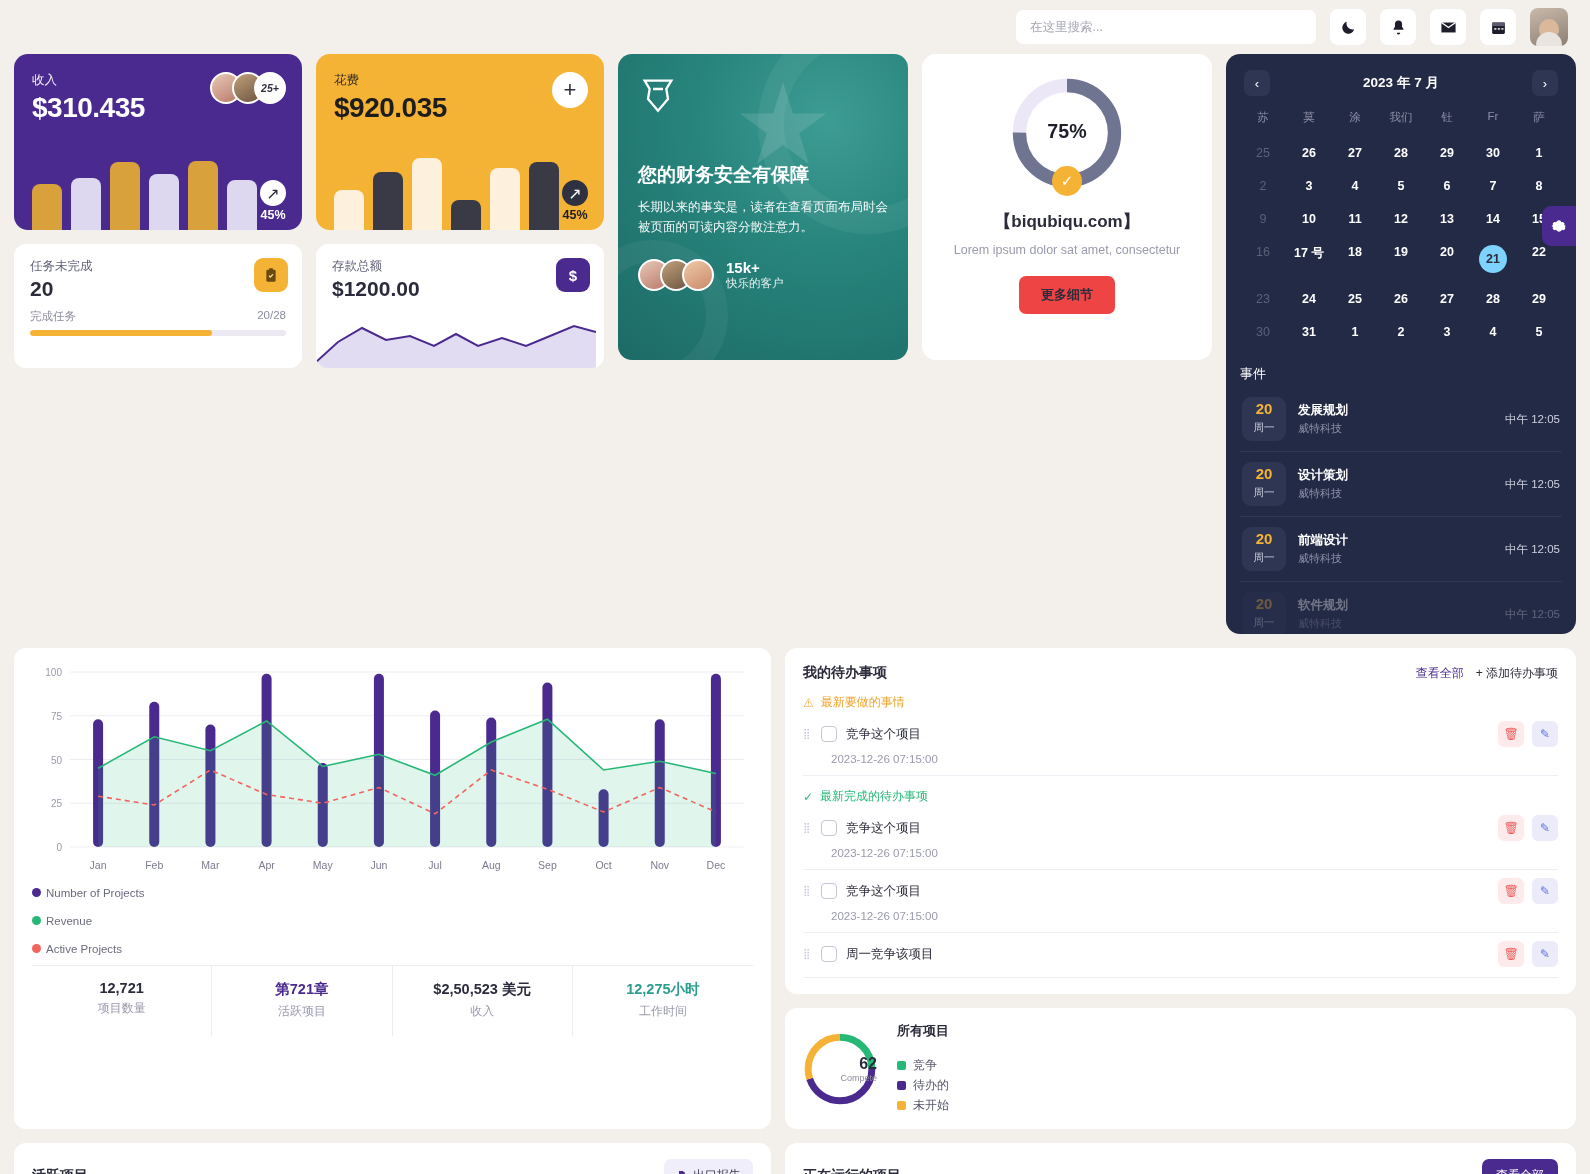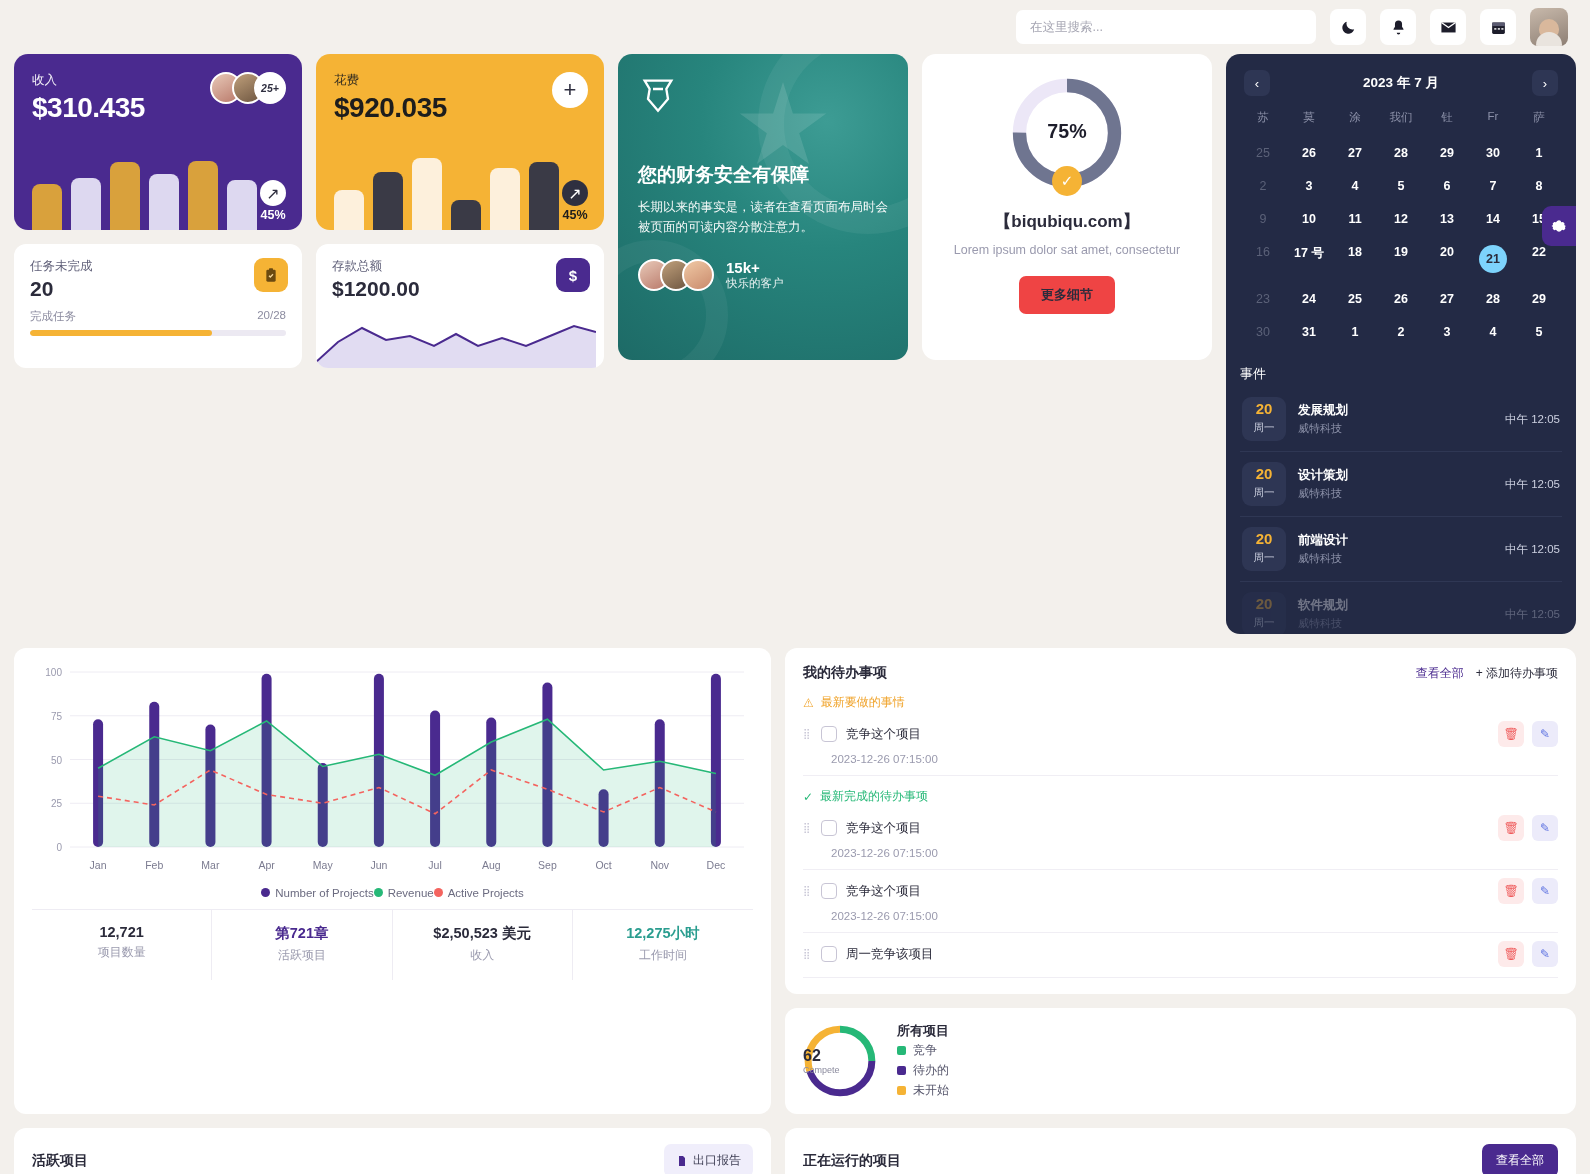--- a/index.html
+++ b/index.html
@@ -97,21 +97,21 @@
   .gear-tab { position:absolute; right:0; top:152px; width:34px;height:40px;background:#4a2a8f;border-radius:9px 0 0 9px;display:flex;align-items:center;justify-content:center; z-index:5;}
 
   
   .mid-grid { display:grid; grid-template-columns: 757px 1fr; gap:14px; margin-top:14px; }
   .chart-card { background:#fff; border-radius:12px; padding:16px 18px 0; }
   .chart-head { display:flex; align-items:center; justify-content:space-between; }
   .chart-title { font-size:14px; font-weight:600; }
   .tabs { display:flex; gap:8px; }
   .tab { padding:7px 15px; font-size:12px; border-radius:7px; background:#f4f3f8; color:#55556b; }
   .tab.active { background:#4a2a8f; color:#fff; }
-  .legend { display:flex; justify-content:center; font-size:11.5px; color:#6b6b80; padding:4px 0 10px; }
+  .legend { display:flex; gap:16px; justify-content:center; font-size:11.5px; color:#6b6b80; padding:4px 0 10px;flex-direction:column; }
   .legend i { width:9px;height:9px;border-radius:50%;display:inline-block;margin-right:5px; }
   .stats-row { display:grid; grid-template-columns:repeat(4,1fr); border-top:1px solid #eeecf3; }
   .stat-cell { text-align:center; padding:14px 0 16px; border-right:1px solid #eeecf3; }
   .stat-cell:last-child { border-right:0; }
   .stat-n { font-size:14.5px; font-weight:600; }
   .stat-c { font-size:12px; color:#9a9aae; margin-top:4px; }
 
   
   .todo-card { background:#fff; border-radius:12px; padding:16px 18px; }
   .todo-head { display:flex; align-items:center; justify-content:space-between; }
@@ -127,24 +127,24 @@
   .todo-txt { font-size:12.5px; }
   .todo-time { font-size:11.5px; color:#9a9aae; margin:6px 0 0 28px; }
   .todo-btns { margin-left:auto; display:flex; gap:8px; }
   .ib { width:26px;height:26px;border-radius:6px;display:flex;align-items:center;justify-content:center;font-size:12px;}
   .ib.del { background:#fdeaea; color:#ef5b5b; }
   .ib.edit { background:#ecebfa; color:#5a6fe0; }
 
   
   .allproj { background:#fff; border-radius:12px; padding:14px 18px; margin-top:14px; display:flex; align-items:center; gap:20px; }
   .ap-donut { position:relative; width:74px; height:74px; flex:none;}
-  .ap-center { position:absolute; inset:0; display:flex; flex-direction:column; align-items:flex-start; justify-content:center; }
+  .ap-center { position:absolute; inset:0; display:flex; flex-direction:column; align-items:flex-end; justify-content:center; }
   .ap-center b { font-size:16px; font-weight:600; }
   .ap-center i { font-style:normal; font-size:9px; color:#8b8b9e; }
-  .ap-title { font-size:13px; font-weight:600; margin-bottom:0; }
+  .ap-title { font-size:13px; font-weight:600; margin-bottom:15px; }
   .ap-leg { font-size:12px; color:#55556b; display:flex; align-items:center; gap:7px; padding:1.5px 0;}
   .ap-leg i { width:9px;height:9px;border-radius:2px; display:inline-block;}
 
   
   .bot-grid { display:grid; grid-template-columns:757px 1fr; gap:14px; margin-top:14px; }
   .tbl-card { background:#fff; border-radius:12px; padding:16px 0 0; }
   .tbl-head { display:flex; align-items:center; justify-content:space-between; padding:0 18px 14px; }
   .btn-export { background:#f0eefb; color:#3f3f55; font-size:12px; padding:8px 12px; border-radius:7px; display:flex; gap:5px; align-items:center;}
 
   .run-card { background:#fff; border-radius:12px; padding:16px 18px; }

